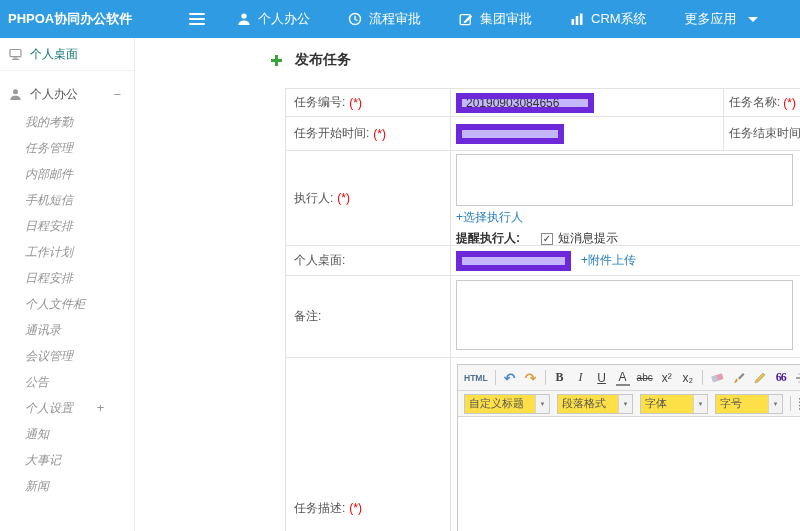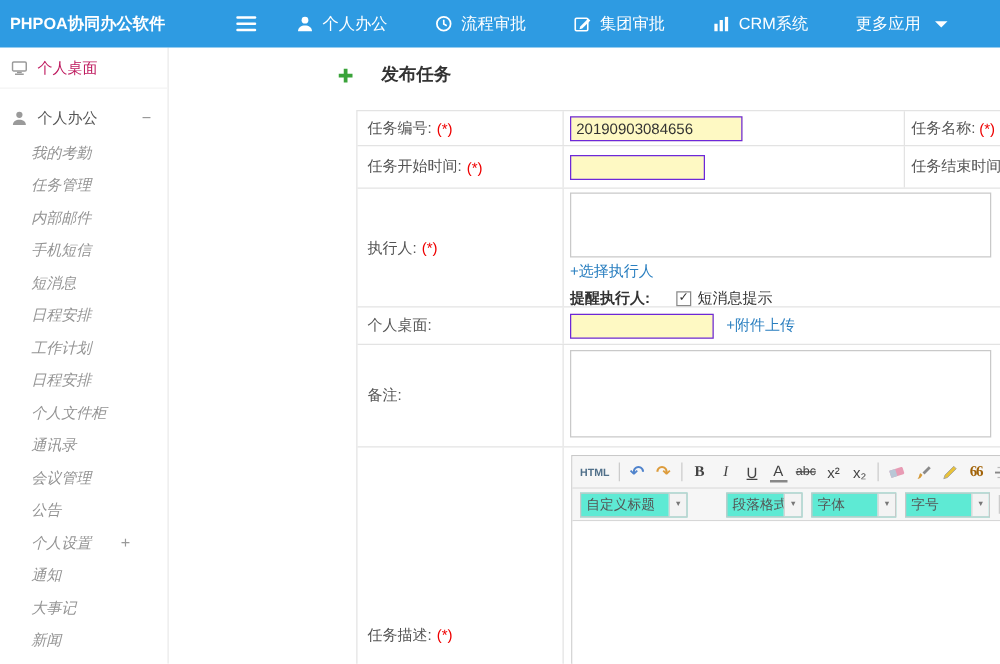--- a/index.html
+++ b/index.html
@@ -14,49 +14,49 @@
   .menu-btn { margin-left:54px; cursor:pointer; display:flex; flex-direction:column; gap:3px; }
   .menu-btn i { display:block; width:16px; height:2px; background:#fff; border-radius:1px; }
   .nav { display:flex; align-items:center; gap:38px; margin-left:32px; }
   .nav-item { display:flex; align-items:center; gap:7px; font-size:13px; cursor:pointer; white-space:nowrap; }
   .caret { width:0; height:0; border-left:5px solid transparent; border-right:5px solid transparent;
            border-top:5px solid #fff; margin-left:4px; }
 
   
   .sidebar { position:absolute; top:38px; left:0; bottom:0; width:135px; background:#fff;
              border-right:1px solid #eaeaea; font-size:12px; }
-  .sb-top { height:33px; display:flex; align-items:center; gap:8px; padding-left:9px; color:#be185d;
+  .sb-top { height:33px; display:flex; align-items:center; gap:8px; padding-left:9px; color:#0f766e;
             border-bottom:1px solid #f3f3f3; cursor:pointer;text-align:center; }
   .sb-group { height:26px; margin-top:10px; display:flex; align-items:center; gap:8px; padding-left:9px;
               color:#555; position:relative; cursor:pointer; }
   .sb-toggle { position:absolute; right:13px; top:50%; transform:translateY(-50%); color:#999; font-size:13px; }
   .sb-links { margin-top:2px; }
   .sb-link { height:26px; line-height:26px; padding-left:25px; color:#949494; cursor:pointer;
              position:relative; white-space:nowrap;font-style:italic; }
   .sb-link .sb-toggle { right:30px; }
 
   
-  .page-title { position:absolute; left:270px; top:51px; display:flex; align-items:center; gap:22px;
+  .page-title { position:absolute; left:270px; top:51px; display:flex; align-items:center; gap:12px;
                 font-size:14px; font-weight:bold; color:#333; }
 
   
   .ftable { position:absolute; left:285px; top:88px; width:715px; border:1px solid #e3e3e3;
             background:#fff; font-size:12px; }
   .frow { display:flex; border-bottom:1px solid #e3e3e3; }
   .frow.last { border-bottom:none; }
   .lab { width:165px; min-width:165px; border-right:1px solid #e3e3e3; display:flex; align-items:center;
          padding-left:8px; color:#555; gap:4px; }
   .req { color:#ee0000; }
   .fld { width:272px; min-width:272px; display:flex; align-items:center; padding:3px 5px; }
   .lab2 { width:90px; min-width:90px; border-left:1px solid #e3e3e3; display:flex; align-items:center;
           padding-left:5px; color:#555; gap:3px; overflow:hidden; white-space:nowrap; }
   .fspan { flex:1; padding:3px 5px; }
   .h28 { height:28px; } .h34 { height:34px; } .h95 { height:95px; }
   .h30 { height:30px; } .h82 { height:82px; } .h300 { height:300px; }
-  .inp { height:20px; border:1px solid #6d28d9; background:#fef9c3; font-size:12px; padding:0 4px;
+  .inp { height:20px; border:6px solid #6d28d9; background:#c4b5fd; font-size:12px; padding:0 4px;
          color:#333; font-family:inherit; }
   .ta { border:1px solid #c9c9c9; background:#fff; resize:none; font-family:inherit; display:block; }
   .lnk { color:#2a7fc0; font-size:12px; cursor:pointer; text-decoration:none; }
   .remind { display:flex; align-items:center; gap:5px; margin-top:4px; color:#333; }
   .remind b { font-weight:bold; }
   .cb { width:12px; height:12px; border:1px solid #8a8a8a; background:#fff; display:inline-flex;
         align-items:center; justify-content:center; font-size:10px; color:#333; cursor:pointer;
         margin-left:16px; }
 
   
@@ -66,28 +66,28 @@
   .tbtn { min-width:14px; height:20px; display:flex; align-items:center; justify-content:center;
           cursor:pointer; color:#444; font-size:12px; }
   .tbtn.html { font-size:8.5px; font-weight:bold; color:#51708a; letter-spacing:0; }
   .tbtn.undo { color:#4f83cc; font-size:14px; font-weight:bold; }
   .tbtn.redo { color:#dd9c3c; font-size:14px; font-weight:bold; }
   .tbtn.b { font-weight:bold; font-family:"Liberation Serif","DejaVu Serif",serif; }
   .tbtn.i { font-style:italic; font-family:"Liberation Serif","DejaVu Serif",serif; }
   .tbtn.u { text-decoration:underline; }
   .tbtn.a4 { border-bottom:2px solid #888; height:16px; }
   .tbtn.strike { font-size:10px; text-decoration:line-through; }
-  .tbtn.quote { font-weight:bold; color:#a16207; letter-spacing:-1px; font-family:"Liberation Serif","DejaVu Serif",serif;text-align:right; }
+  .tbtn.quote { font-weight:bold; color:#4c1d95; letter-spacing:-1px; font-family:"Liberation Serif","DejaVu Serif",serif;text-align:right; }
   .sep { width:1px; height:15px; background:#ccc; }
-  .sel { height:20px; background:#5eead4; border:1px solid #c8c8c8; display:flex; align-items:center;
+  .sel { height:20px; background:#fde047; border:1px solid #c8c8c8; display:flex; align-items:center;
          cursor:pointer; }
   .sel .sv { flex:1; font-size:11px; color:#555; padding:0 4px; white-space:nowrap; overflow:hidden; }
   .sel .sc { width:14px; height:100%; border-left:1px solid #d5d5d5; display:flex; align-items:center;
              justify-content:center; font-size:6px; color:#777; background:#f3f3f3; }
-  .w86 { width:86px; } .w76 { width:61px;margin-left:24px; } .w68 { width:68px; }
+  .w86 { width:86px; } .w76 { width:76px; } .w68 { width:68px; }
   .ed-body { height:220px; background:#fff; }
   .icon-btn { cursor:pointer; display:flex; align-items:center; }
 </style>
 </head>
 <body>
 
 <div class="hdr">
   <div class="logo">PHPOA协同办公软件</div>
   <div class="menu-btn">
       <i></i>
@@ -158,21 +158,20 @@
         </svg>
     </span>
     <span>个人办公</span>
     <span class="sb-toggle">−</span>
   </div>
   <div class="sb-links">
     <div class="sb-link">我的考勤</div>
     <div class="sb-link">任务管理</div>
     <div class="sb-link">内部邮件</div>
     <div class="sb-link">手机短信</div>
-    <div class="sb-link">短消息</div>
     <div class="sb-link">日程安排</div>
     <div class="sb-link">工作计划</div>
     <div class="sb-link">日程安排</div>
     <div class="sb-link">个人文件柜</div>
     <div class="sb-link">通讯录</div>
     <div class="sb-link">会议管理</div>
     <div class="sb-link">公告</div>
     <div class="sb-link">
       <span>个人设置</span>
       <span class="sb-toggle">+</span>

